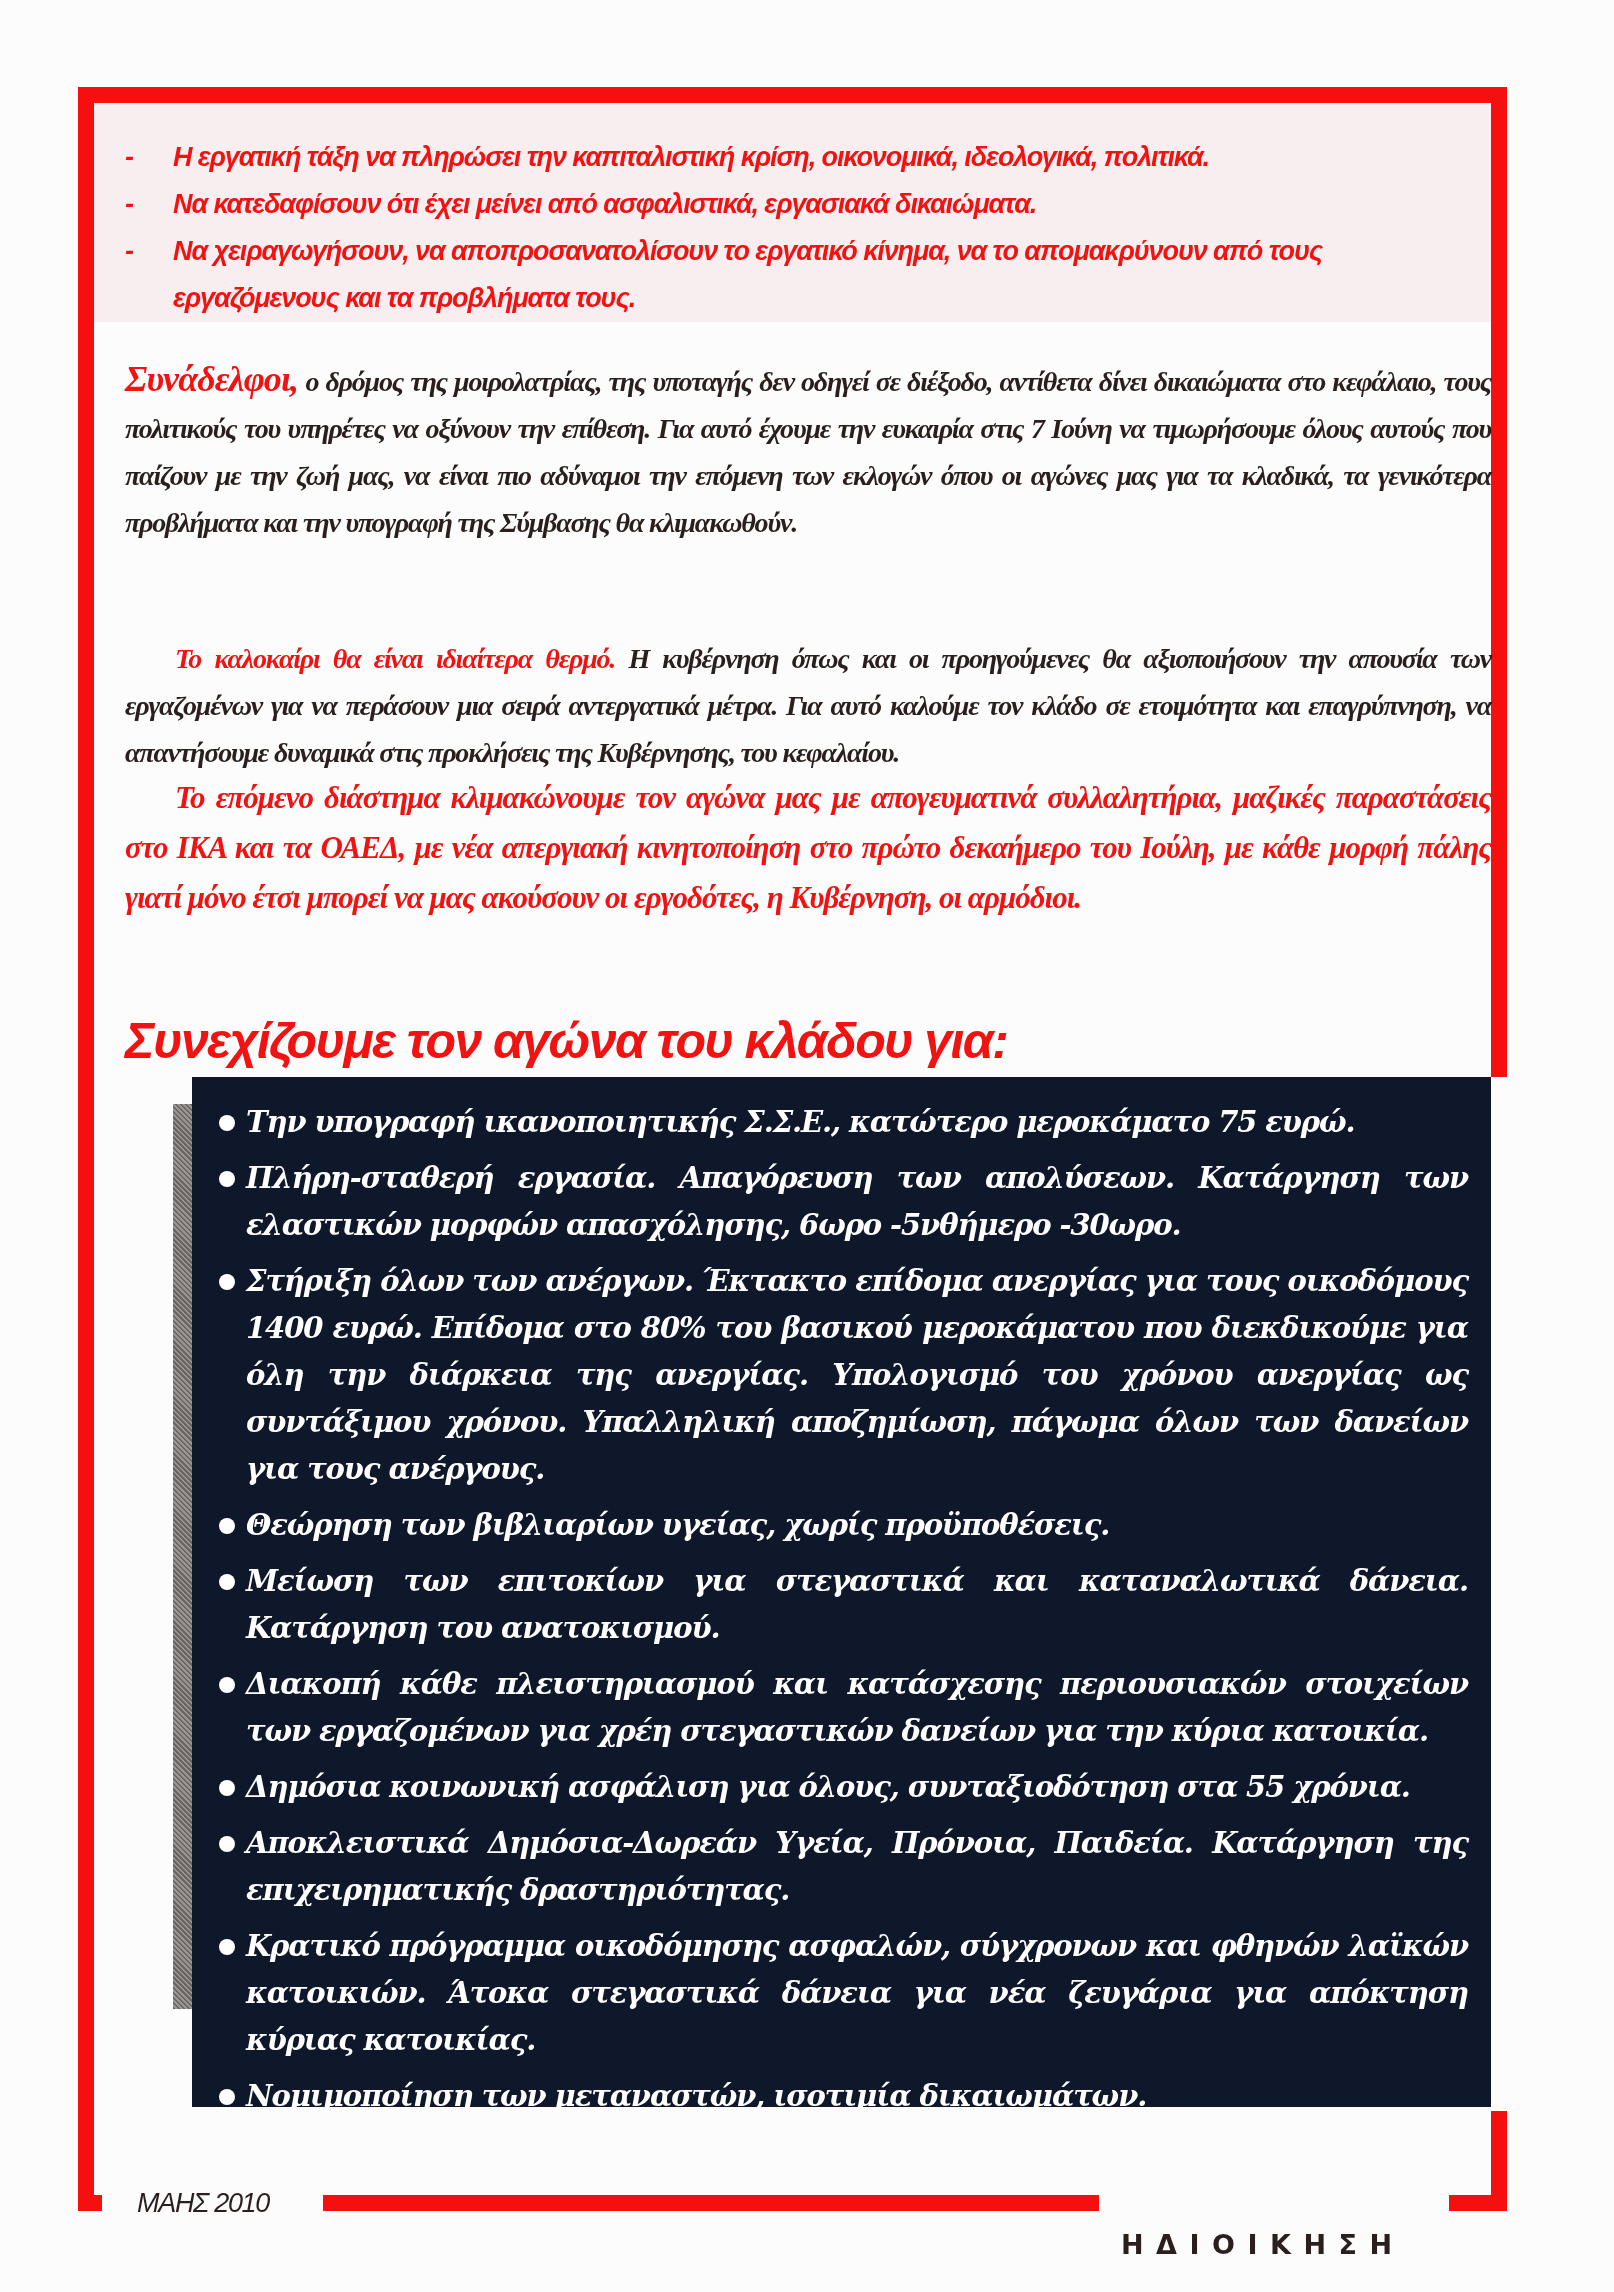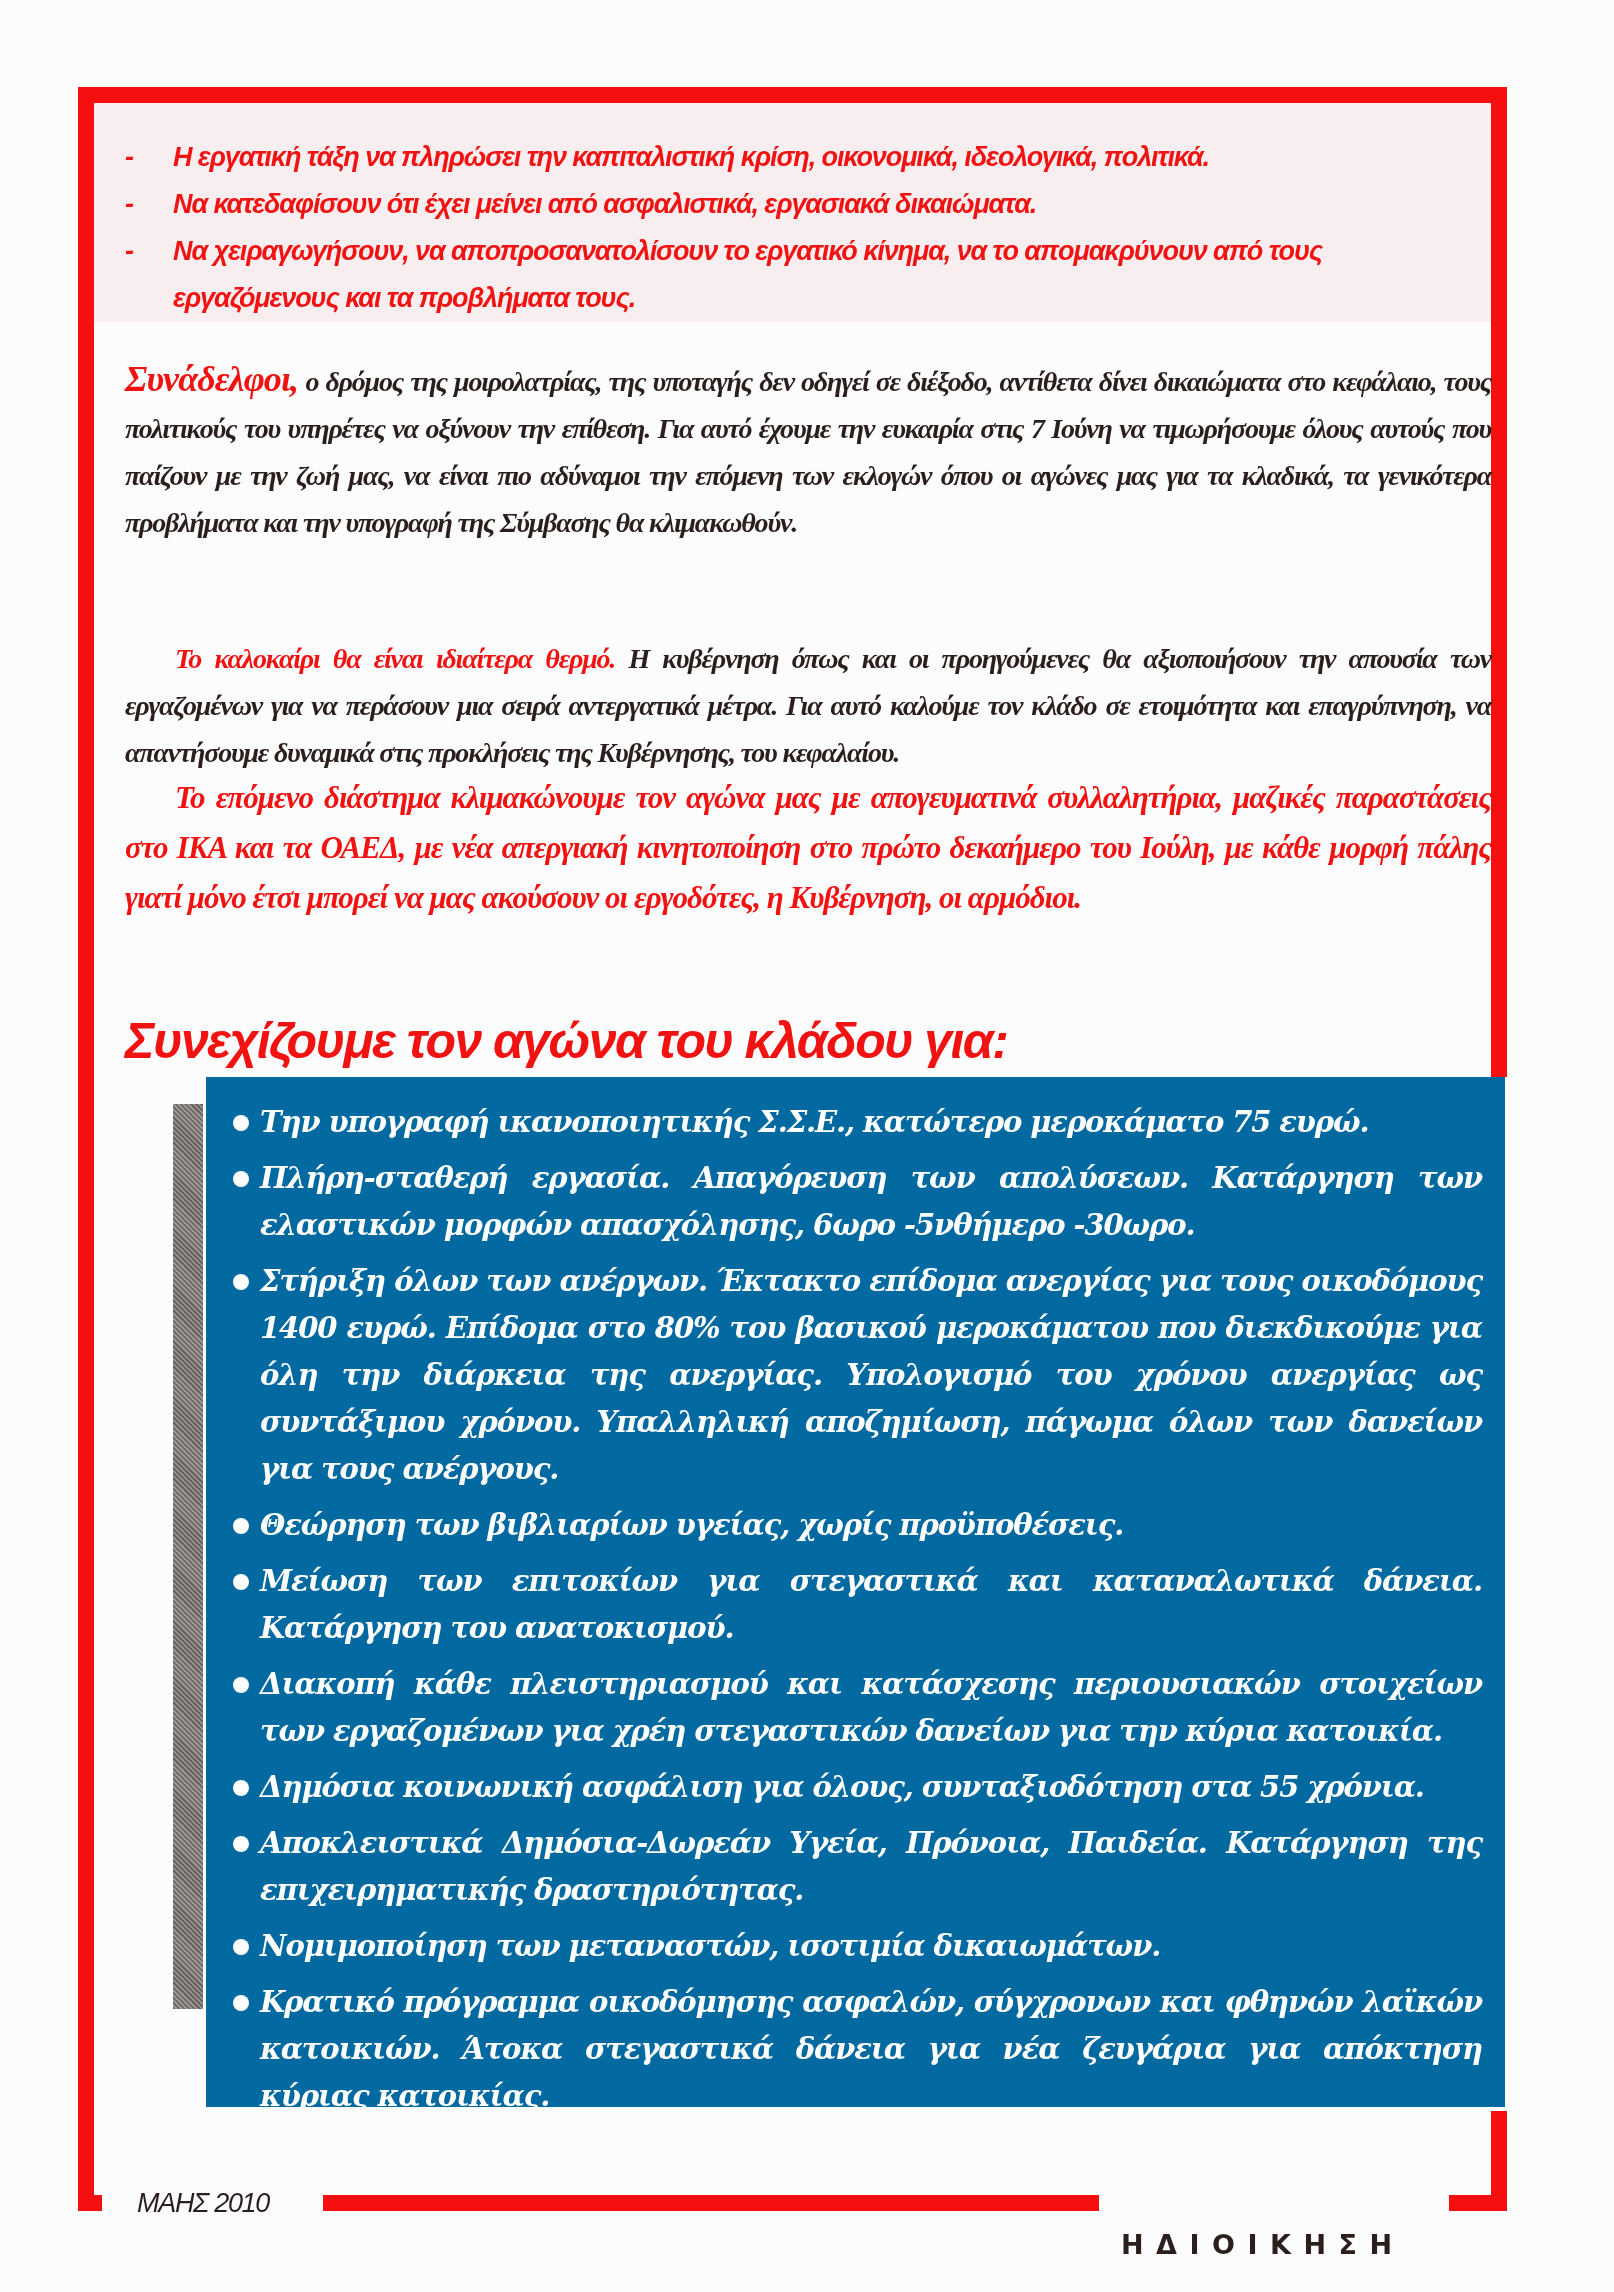--- a/index.html
+++ b/index.html
@@ -70,22 +70,22 @@
     font-size: 50px;
     letter-spacing: -1.6px;
   }
 
   
   .gray-bar {
     left: 173px; top: 1104px; width: 30px; height: 905px;
     background: repeating-linear-gradient(45deg, #6a6462 0 1.8px, #9a9492 1.8px 3.6px);
   }
   .demands-box {
-    left: 206px; top: 1077px; width: 1299px; height: 1030px;
-    background: #0369a1;
+    left: 192px; top: 1077px; width: 1299px; height: 1030px;
+    background: #0f172a;
   }
   .demands-list {
     list-style: none; margin: 0; padding: 0;
     position: absolute; left: 27px; top: 21.5px; width: 1249px;
   }
   .demand {
     position: relative;
     color: #ffffff;
     font-family: "DejaVu Serif", serif;
     font-style: italic;
@@ -167,20 +167,20 @@
 <div class="abs demands-box">
   <ul class="demands-list">
     <li class="demand"><span class="dot"></span><span>Την υπογραφή ικανοποιητικής Σ.Σ.Ε., κατώτερο μεροκάματο 75 ευρώ.</span></li>
     <li class="demand"><span class="dot"></span><span>Πλήρη-σταθερή εργασία. Απαγόρευση των απολύσεων. Κατάργηση των ελαστικών μορφών απασχόλησης, 6ωρο -5νθήμερο -30ωρο.</span></li>
     <li class="demand"><span class="dot"></span><span>Στήριξη όλων των ανέργων. Έκτακτο επίδομα ανεργίας για τους οικοδόμους 1400 ευρώ. Επίδομα στο 80% του βασικού μεροκάματου που διεκδικούμε για όλη την διάρκεια της ανεργίας. Υπολογισμό του χρόνου ανεργίας ως συντάξιμου χρόνου. Υπαλληλική αποζημίωση, πάγωμα όλων των δανείων για τους ανέργους.</span></li>
     <li class="demand"><span class="dot"></span><span>Θεώρηση των βιβλιαρίων υγείας, χωρίς προϋποθέσεις.</span></li>
     <li class="demand"><span class="dot"></span><span>Μείωση των επιτοκίων για στεγαστικά και καταναλωτικά δάνεια. Κατάργηση του ανατοκισμού.</span></li>
     <li class="demand"><span class="dot"></span><span>Διακοπή κάθε πλειστηριασμού και κατάσχεσης περιουσιακών στοιχείων των εργαζομένων για χρέη στεγαστικών δανείων για την κύρια κατοικία.</span></li>
     <li class="demand"><span class="dot"></span><span>Δημόσια κοινωνική ασφάλιση για όλους, συνταξιοδότηση στα 55 χρόνια.</span></li>
     <li class="demand"><span class="dot"></span><span>Αποκλειστικά Δημόσια-Δωρεάν Υγεία, Πρόνοια, Παιδεία. Κατάργηση της επιχειρηματικής δραστηριότητας.</span></li>
+    <li class="demand"><span class="dot"></span><span>Κρατικό πρόγραμμα οικοδόμησης ασφαλών, σύγχρονων και φθηνών λαϊκών κατοικιών. Άτοκα στεγαστικά δάνεια για νέα ζευγάρια για απόκτηση κύριας κατοικίας.</span></li>
     <li class="demand"><span class="dot"></span><span>Νομιμοποίηση των μεταναστών, ισοτιμία δικαιωμάτων.</span></li>
-    <li class="demand"><span class="dot"></span><span>Κρατικό πρόγραμμα οικοδόμησης ασφαλών, σύγχρονων και φθηνών λαϊκών κατοικιών. Άτοκα στεγαστικά δάνεια για νέα ζευγάρια για απόκτηση κύριας κατοικίας.</span></li>
   </ul>
 </div>
 
 <div class="abs footer-date">ΜΑΗΣ 2010</div>
 <div class="abs footer-title">ΗΔΙΟΙΚΗΣΗ</div>
 
 
 </body></html>

